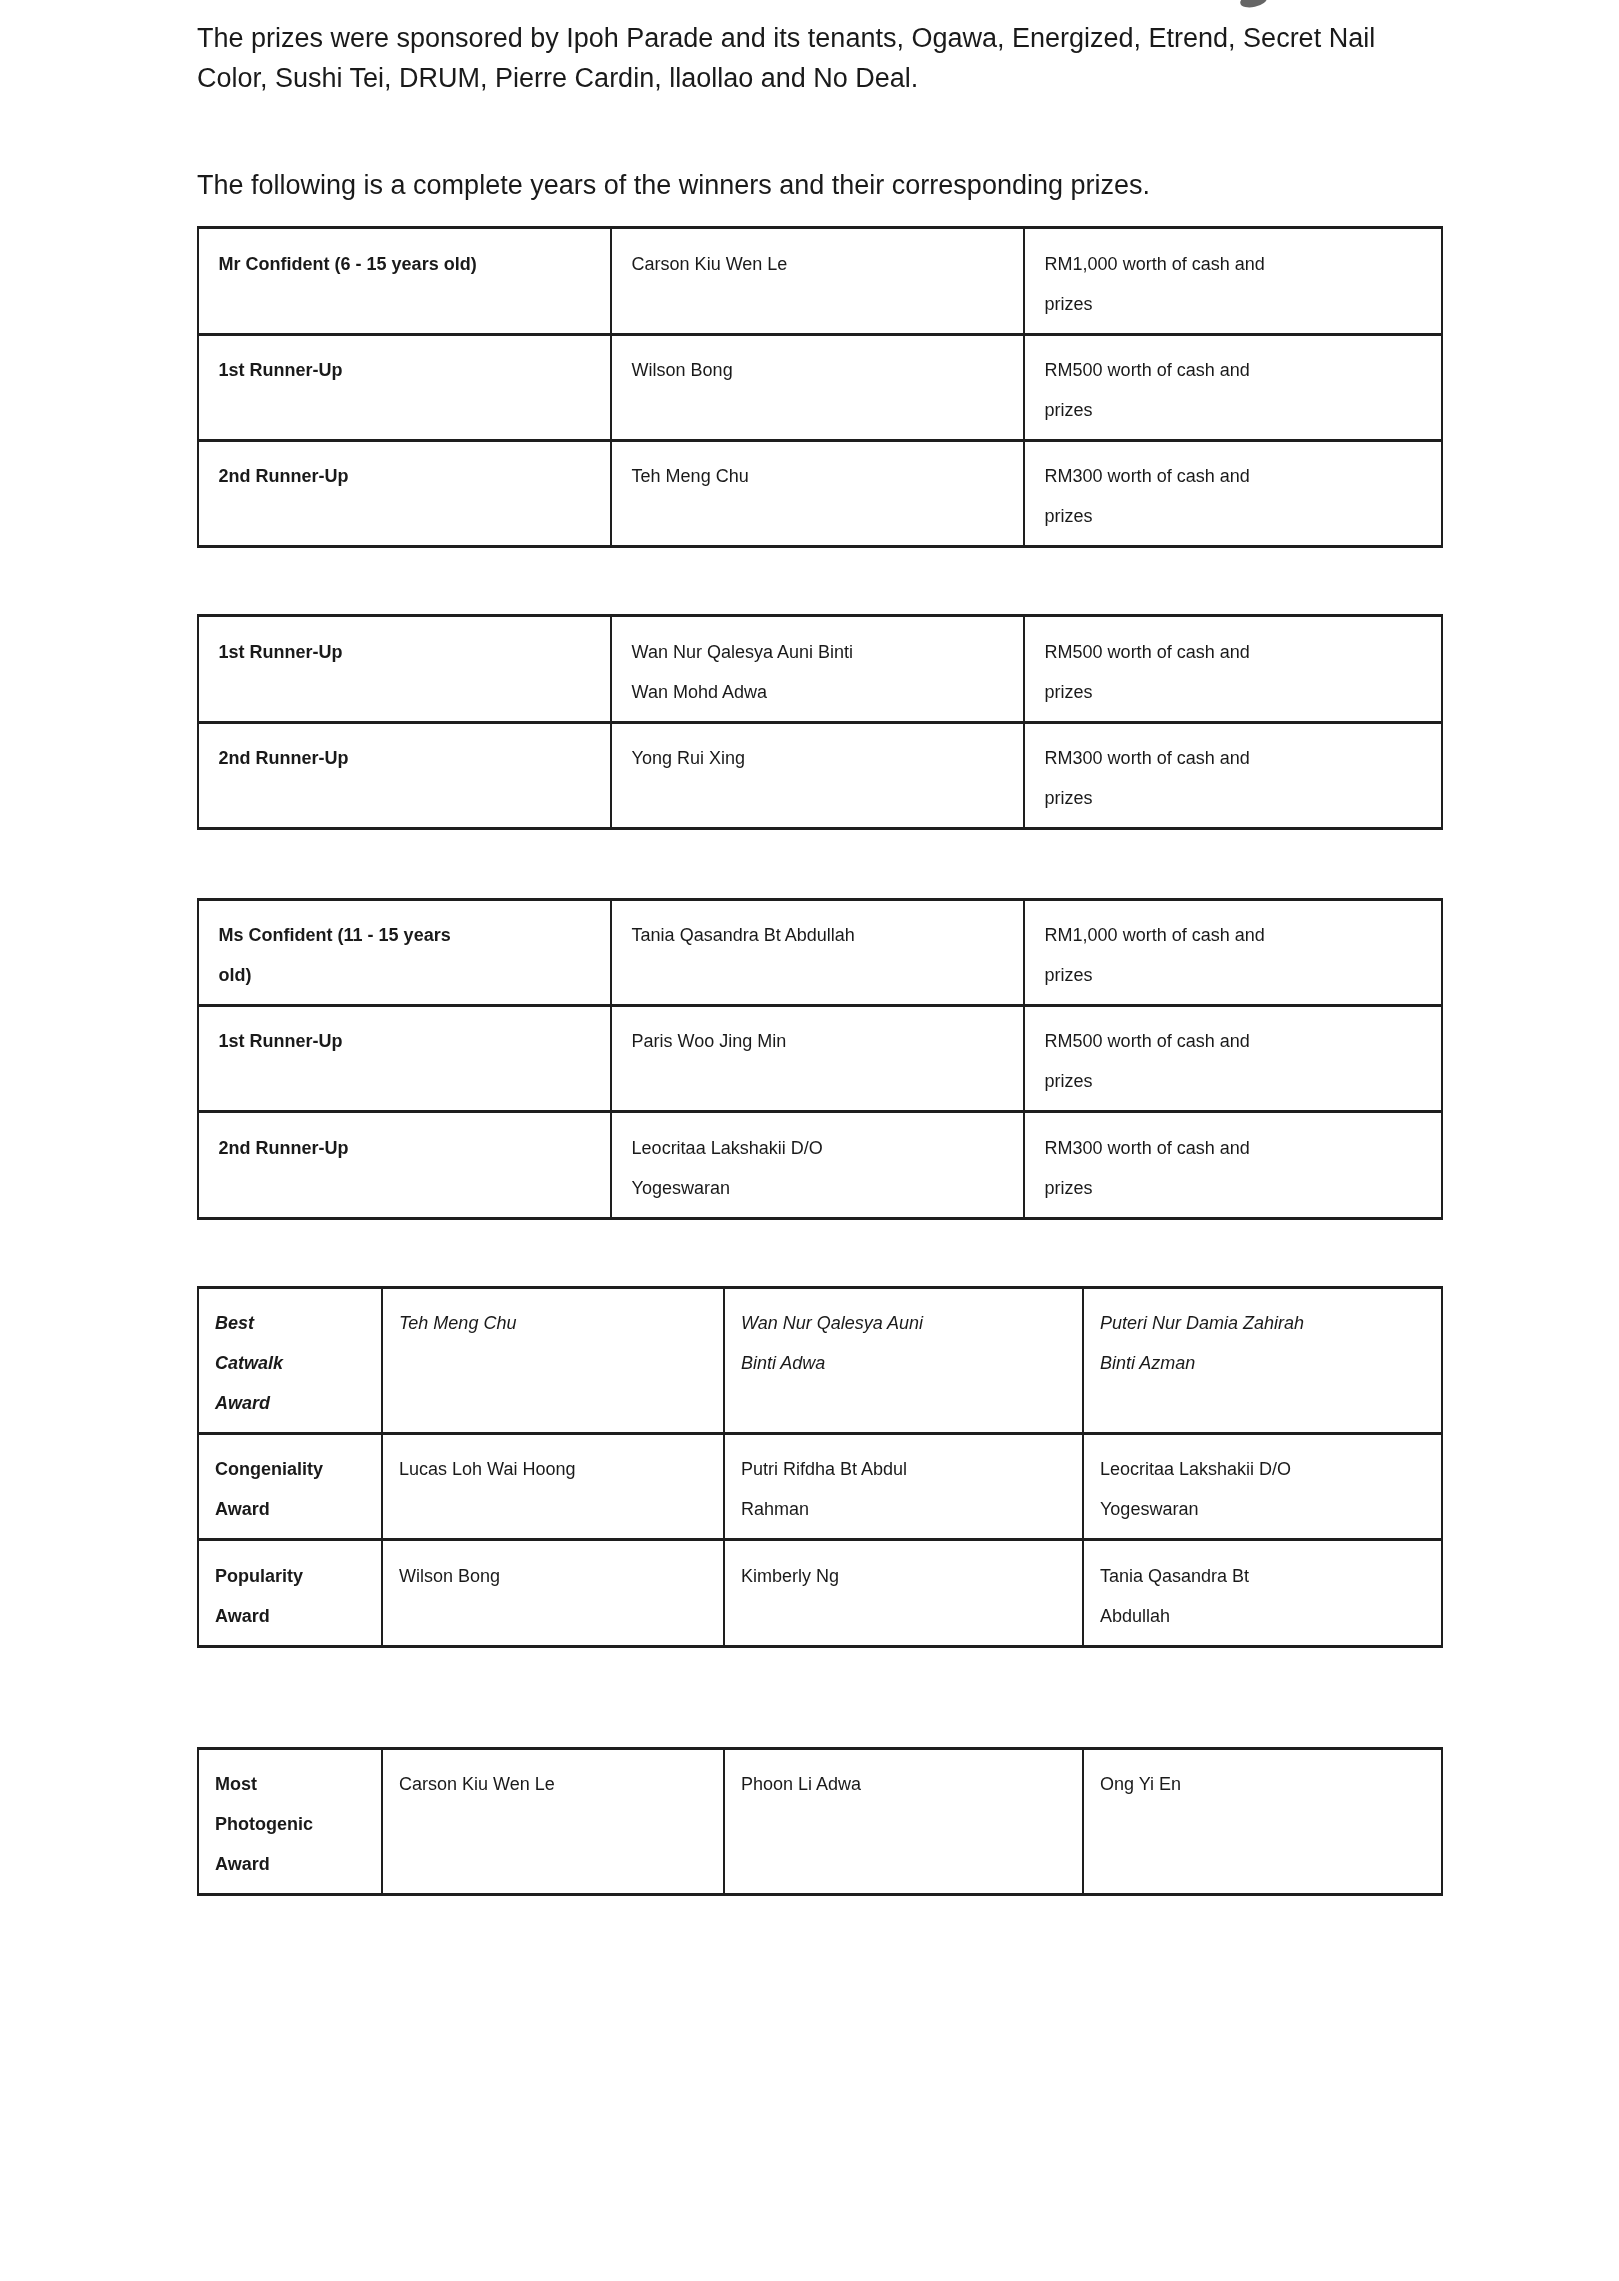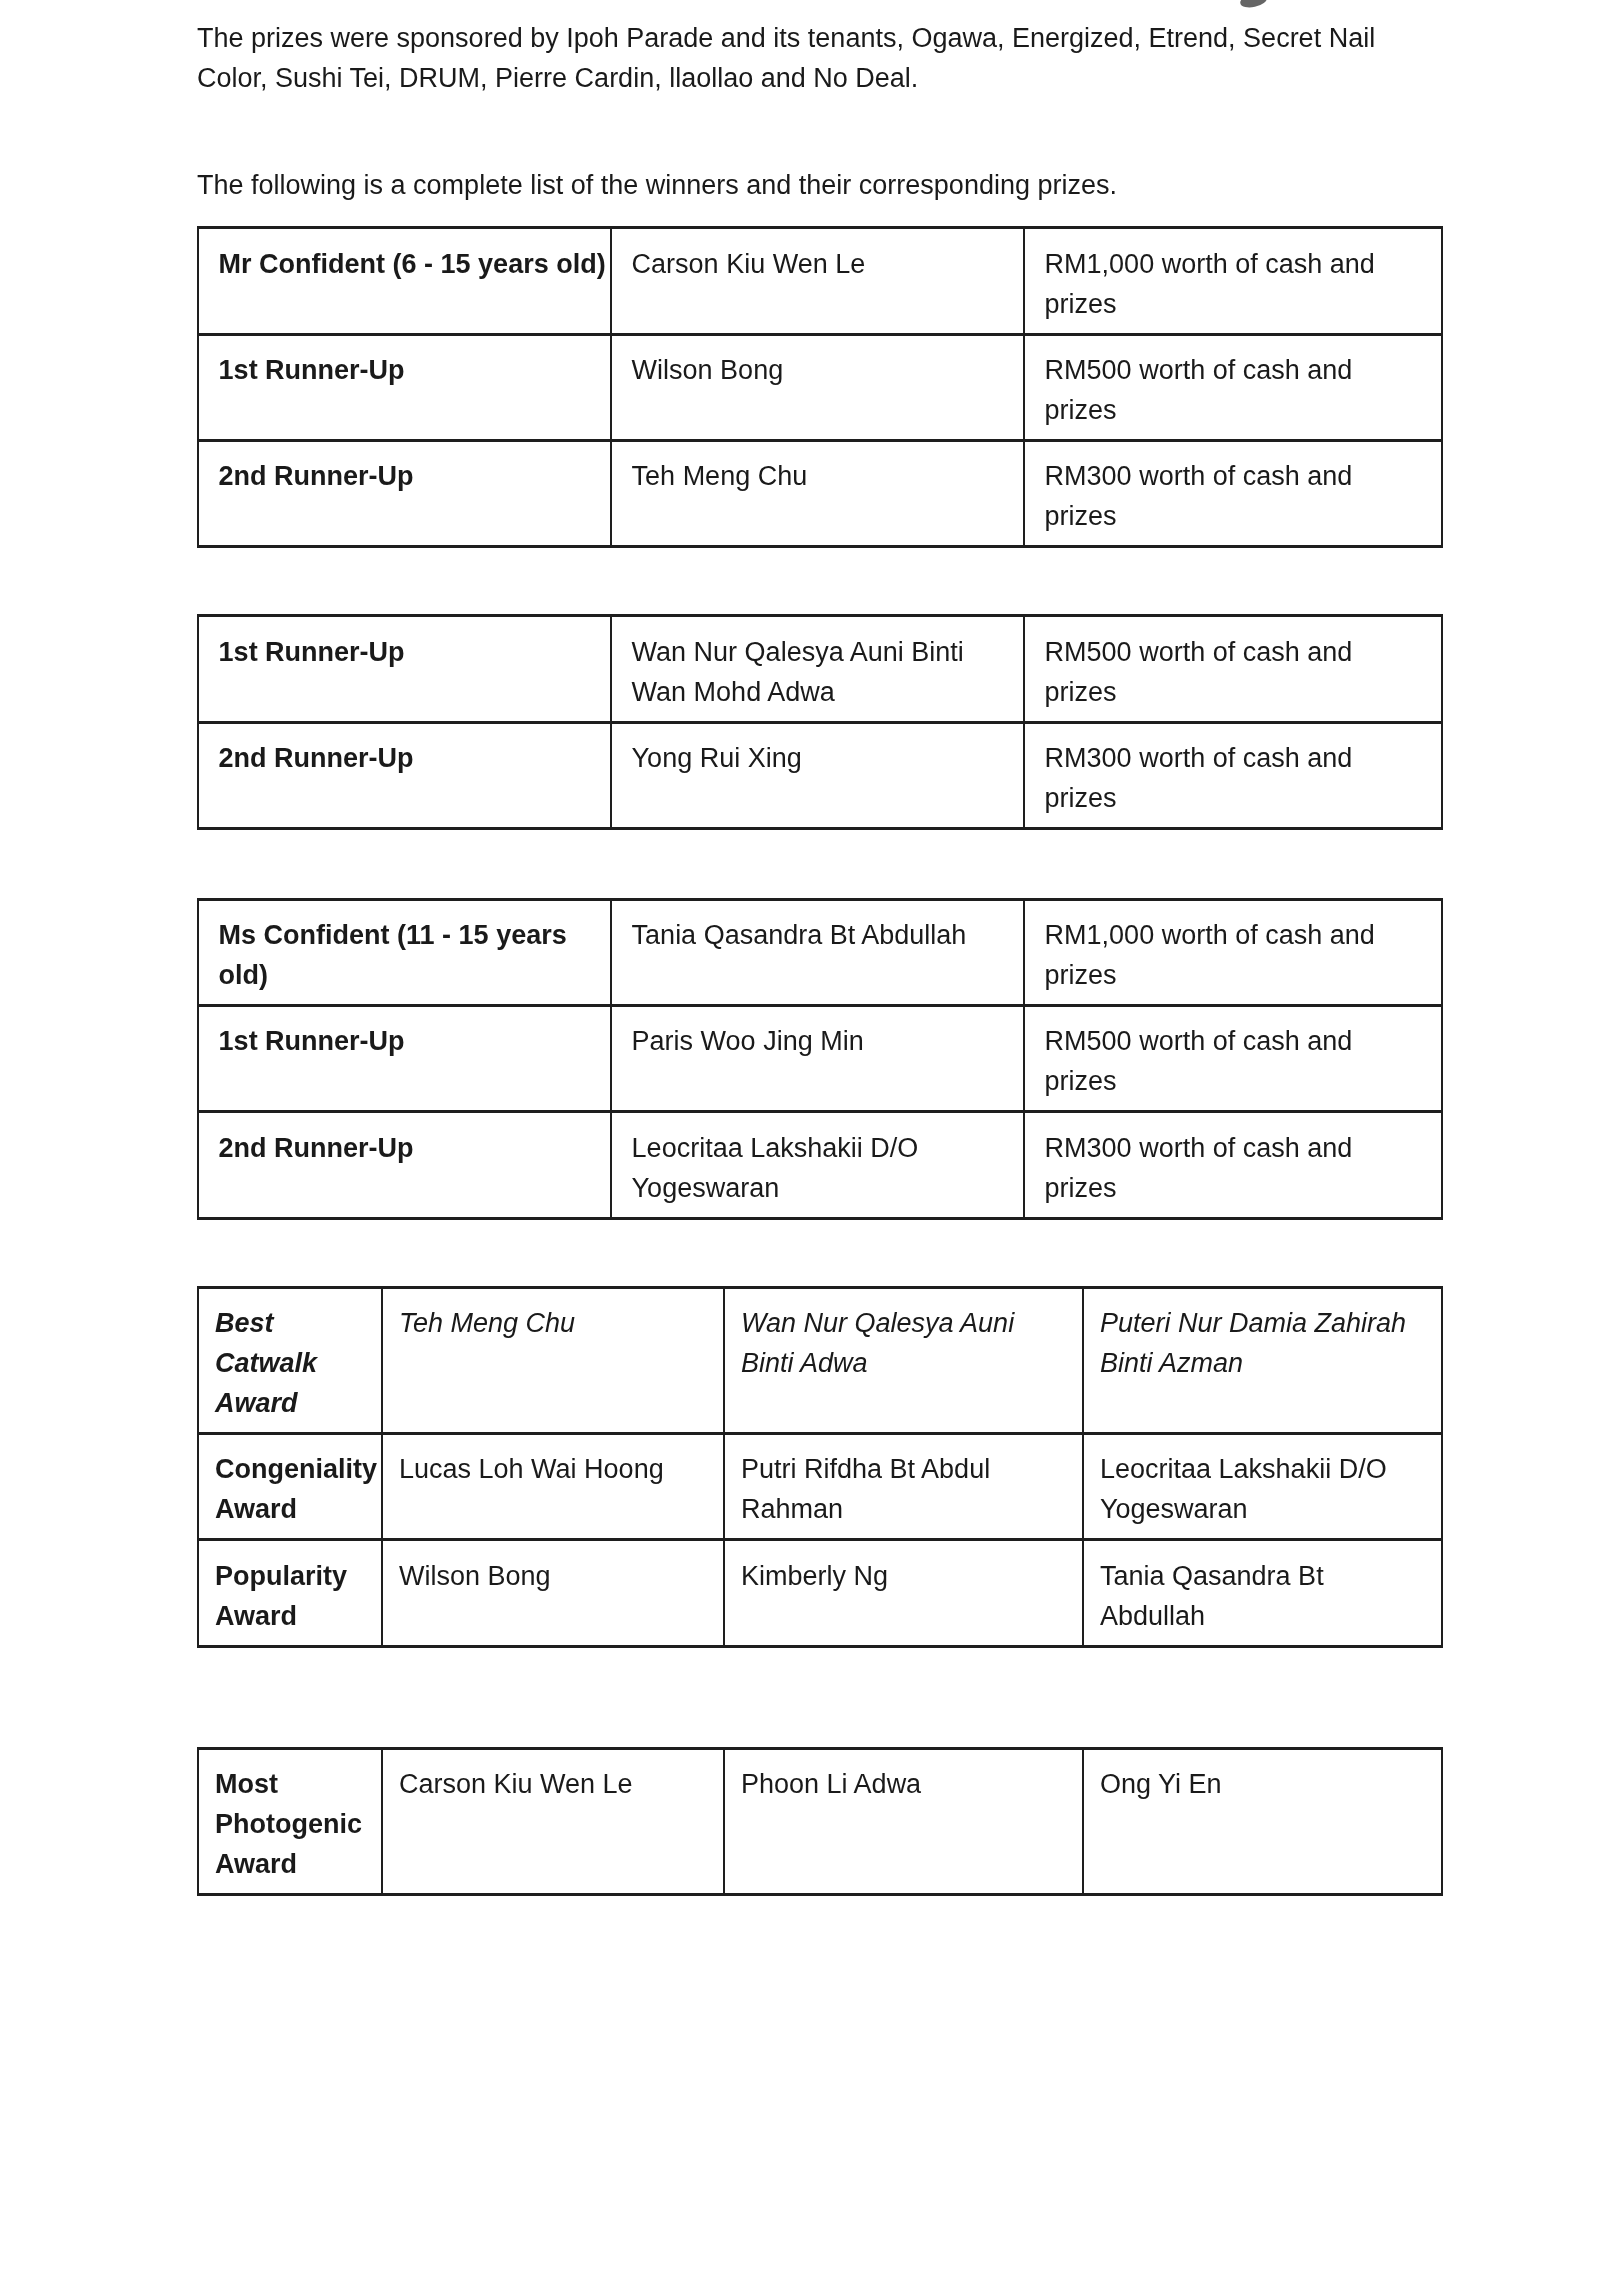--- a/index.html
+++ b/index.html
@@ -30,21 +30,21 @@
     border-collapse: collapse;
     table-layout: fixed;
     width: 1245px;
   }
   table.ptable td {
     border: 2.7px solid #1e1e1e;
     border-top-width: 3.6px;
     border-bottom-width: 3.6px;
     vertical-align: top;
     padding: 14.3px 14.3px 9px 19.6px;
-    font-size: 27px;
+    font-size: 18px;
     line-height: 40px;
     color: #1a1a1a;
     overflow: visible;
   }
   table.t4 td, table.t5 td { padding: 14.3px 5.3px 9px 16px; }
   .bold { font-weight: 700; }
   .nowrap { white-space: nowrap; }
   .mt-first  { margin-top: 21.4px; }
   .mt-mid    { margin-top: 66px; }
   .mt-mid2   { margin-top: 68px; }
@@ -70,21 +70,21 @@
 </head>
 <body>
 
 <div class="page">
   <div class="ink-mark"></div>
 
   <div class="content">
 
     <p class="para">The prizes were sponsored by Ipoh Parade and its tenants, Ogawa, Energized, Etrend, Secret Nail<br>Color, Sushi Tei, DRUM, Pierre Cardin, llaollao and No Deal.</p>
 
-    <p class="para list-intro">The following is a complete list of the winners and their corresponding prizes.</p>
+    <p class="para list-intro">The following is a complete years of the winners and their corresponding prizes.</p>
 
     <table class="ptable mt-first">
       <colgroup>
           <col style="width:413px">
           <col style="width:413px">
           <col style="width:418px">
         </colgroup>
       <tbody>
           <tr class="h117">
         <td class="bold nowrap">Mr Confident (6 - 15 years old)</td>

